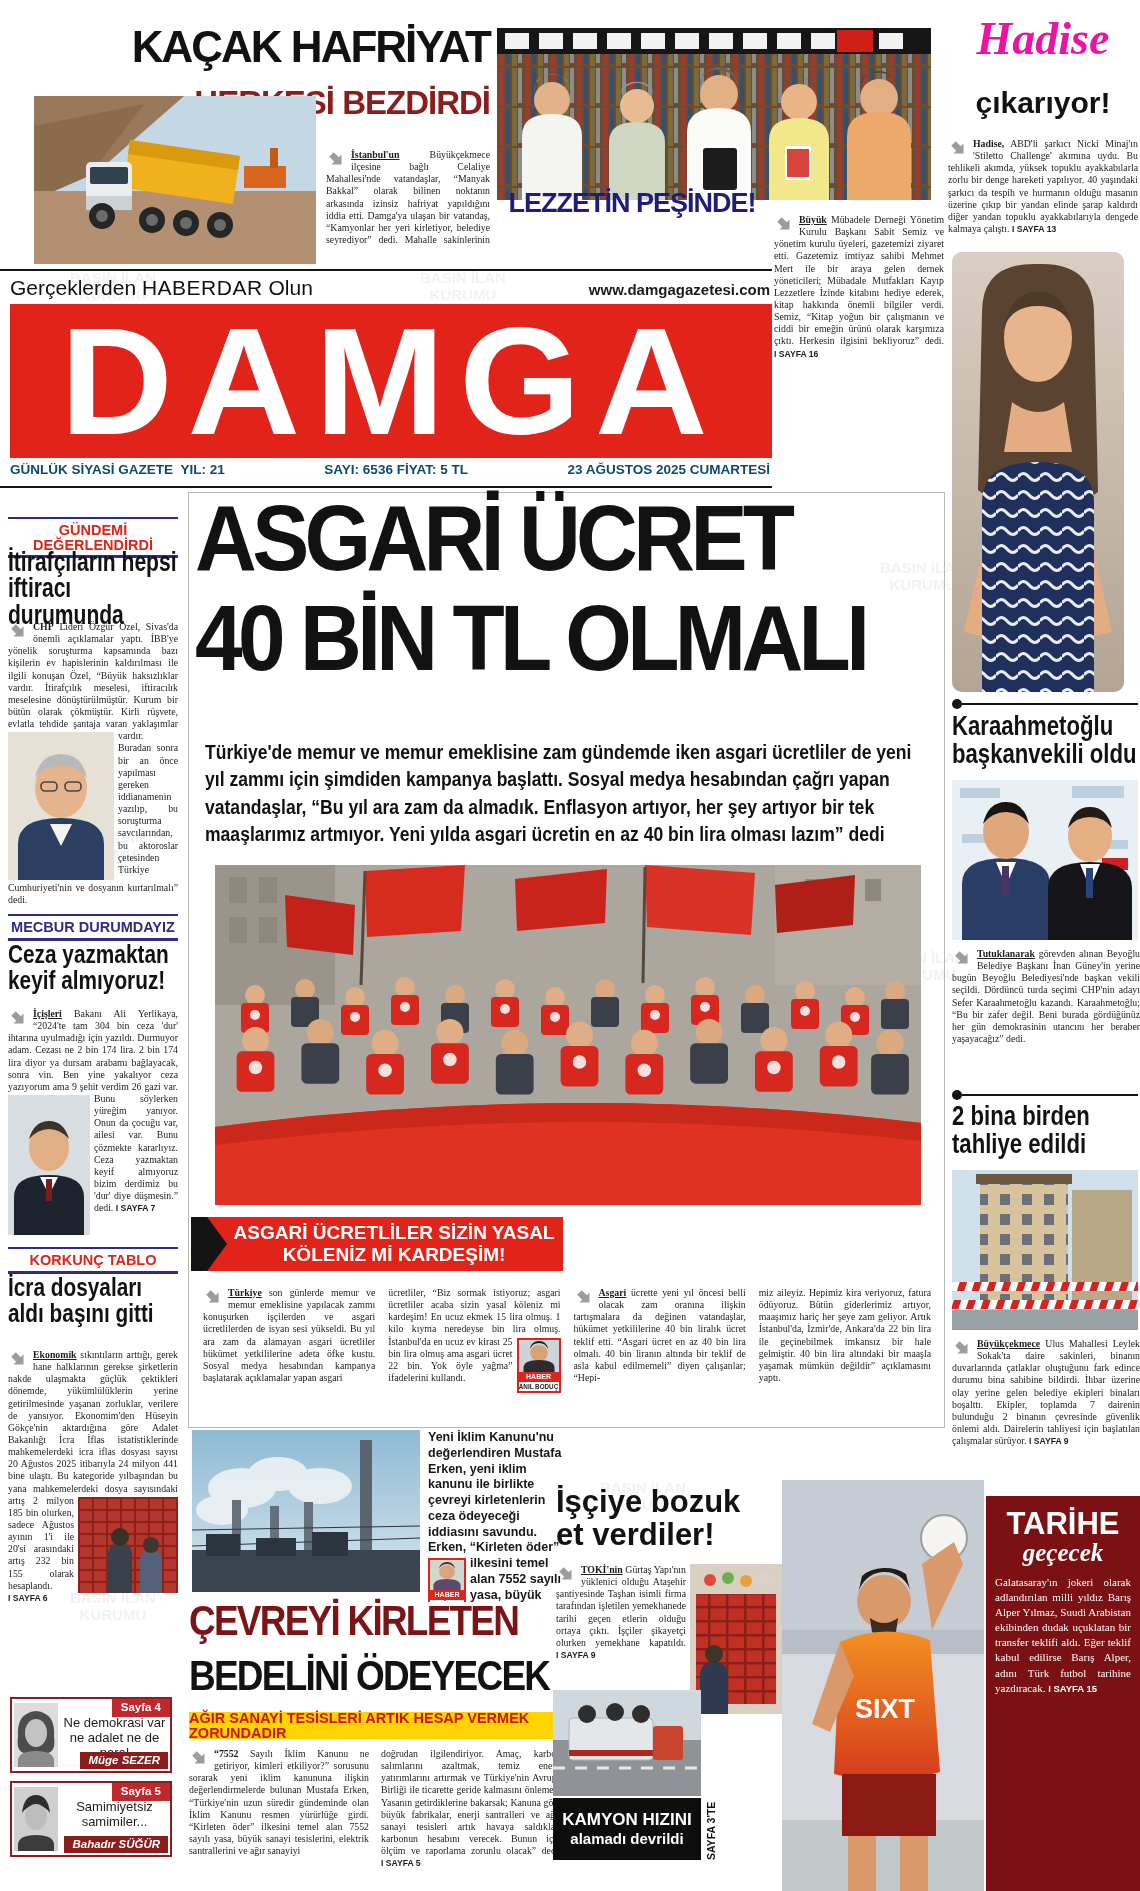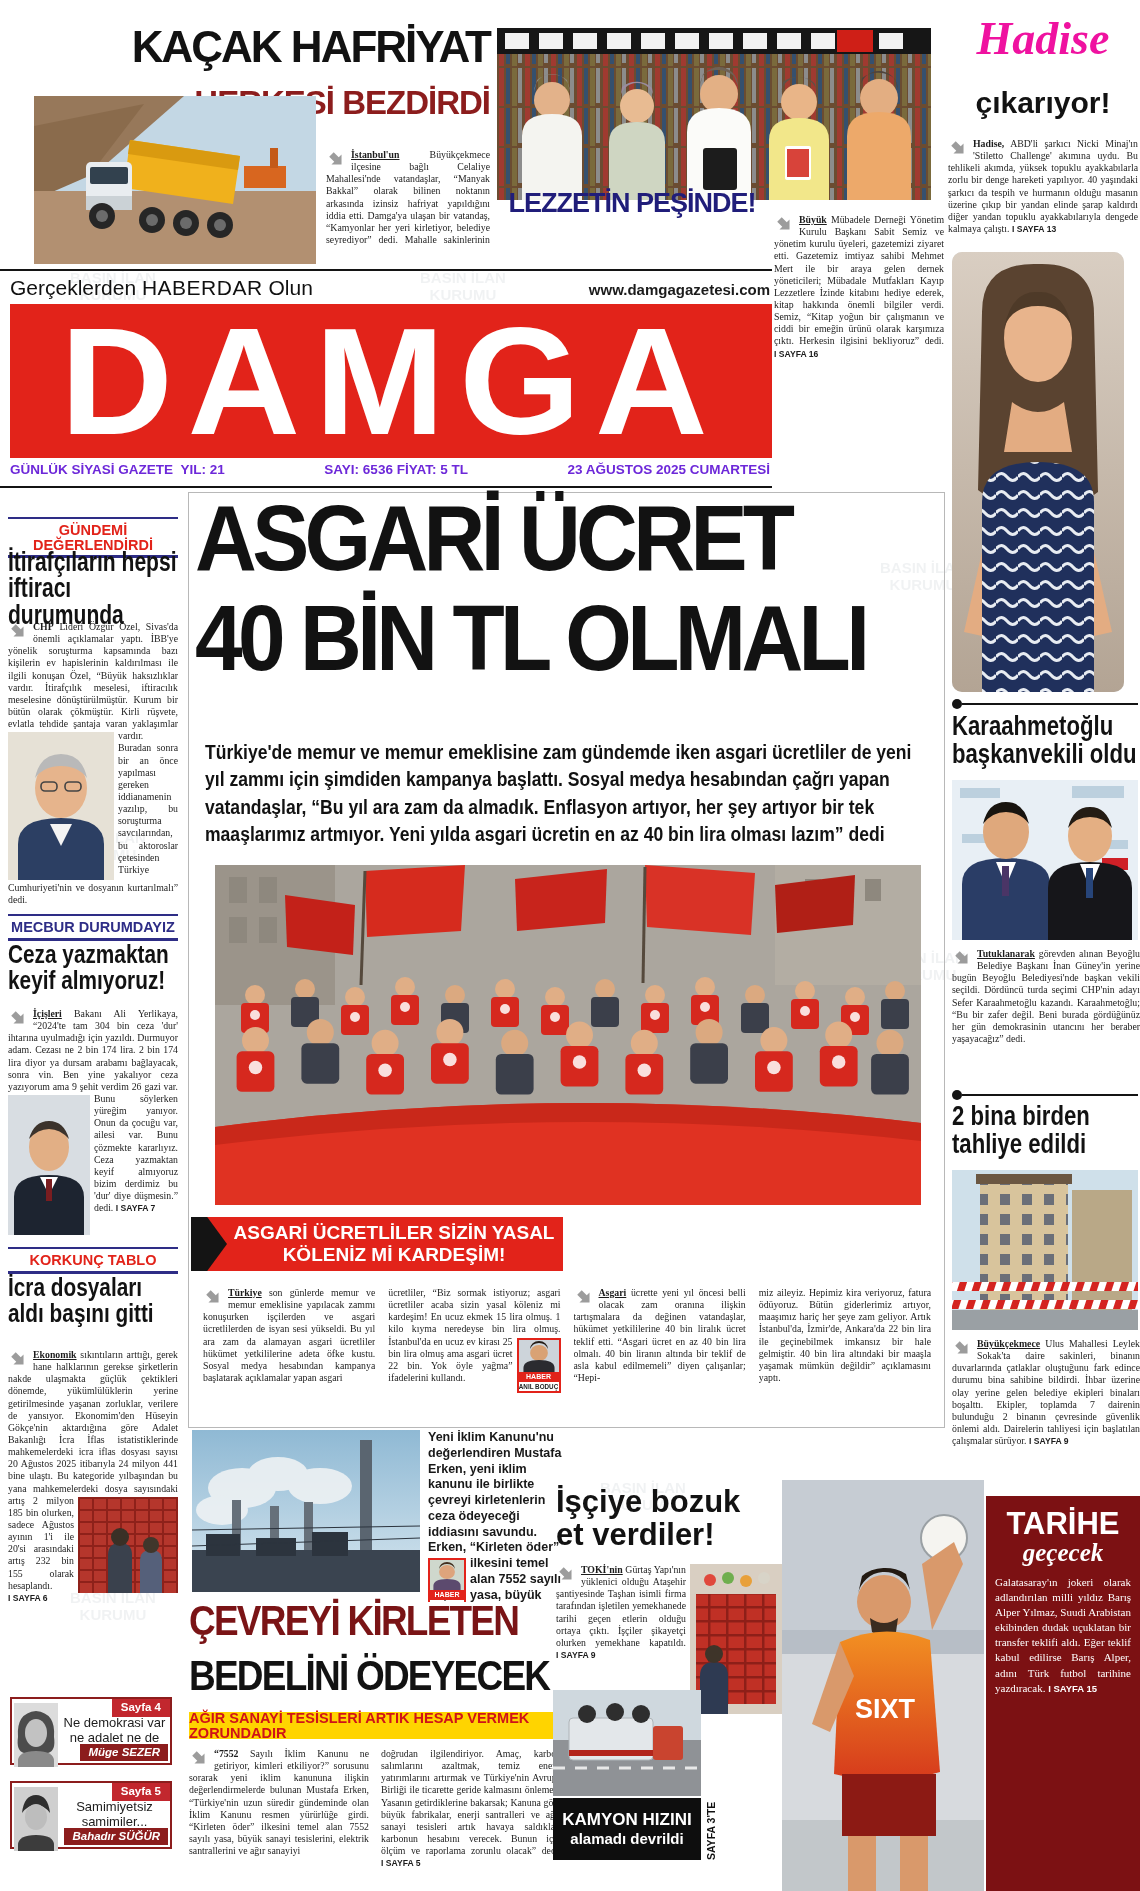--- a/index.html
+++ b/index.html
@@ -20,21 +20,21 @@
   .pref{font-weight:bold;font-family:"Liberation Sans",sans-serif;font-size:8.6px;white-space:nowrap;}
   .arr{float:left;width:21px;height:19px;margin:1px 4px 0 0;}
   
   .lbl{border-top:2px solid #2e2d86;border-bottom:3px solid #2e2d86;padding:4px 0 3px;
        text-align:center;font:bold 14.5px/1 "Liberation Sans",sans-serif;color:#e2231a;}
   .lbl.blue{color:#2e2d86;}
   
   .damga-box{background:#e2231a;display:flex;align-items:center;justify-content:center;overflow:hidden;}
   .damga-box span{color:#fff;font:bold 150px/1 "Liberation Sans",sans-serif;letter-spacing:14px;
        transform:scale(1.04,1.02);white-space:nowrap;}
-  .inforow{display:flex;justify-content:space-between;font:bold 13.5px/1 "Liberation Sans",sans-serif;color:#6d28d9;}
+  .inforow{display:flex;justify-content:space-between;font:bold 13.5px/1 "Liberation Sans",sans-serif;color:#0c4a6e;}
   .inforow .reg{font-weight:bold;}
   
   .hrule{background:#141414;}
   .vrule{background:#a8a8a8;}
   
   .banner{background:#e2231a;color:#fff;font:bold 19px/1.15 "Liberation Sans",sans-serif;
      display:flex;align-items:center;justify-content:center;text-align:center;position:relative;
      padding-left:34px;height:54px;box-sizing:border-box;}
   .banner::before{content:"";position:absolute;left:0;top:0;width:36px;height:100%;background:#141414;
      clip-path:polygon(0 0,45% 0,100% 50%,45% 100%,0 100%);}
@@ -43,21 +43,21 @@
      text-align:center;display:block;}
   .byline .tag{background:#e2231a;color:#fff;font-weight:bold;font-size:7px;line-height:10px;display:block;}
   .byline .nm{font-size:6.3px;font-weight:bold;color:#222;line-height:7.5px;display:block;padding:1px 0;}
   .fr{float:right;margin:2px 0 2px 4px;}
   .fl{float:left;margin:2px 4px 2px 0;}
   
   .sep{display:flex;align-items:center;height:10px;}
   .sep .dot{width:10px;height:10px;border-radius:50%;background:#141414;flex:0 0 auto;}
   .sep .ln{flex:1;height:2px;background:#141414;}
   
-  .cbox{position:absolute;width:162px;height:68px;border:2px solid #8c1d1d;background:#fff;box-sizing:border-box;}
+  .cbox{position:absolute;width:162px;height:76px;border:2px solid #8c1d1d;background:#fff;box-sizing:border-box;}
   .cbox .tab{position:absolute;top:0;right:0;background:#c2272e;color:#fff;
      font:bold 11.5px/1 "Liberation Sans",sans-serif;padding:3px 9px;}
   .cbox .ttl{position:absolute;left:50px;right:3px;top:17px;text-align:center;
      font:13px/1.15 "Liberation Sans",sans-serif;color:#1d1d1d;}
   .cbox .nm{position:absolute;right:2px;bottom:2px;background:#8c1d1d;color:#fff;
      font:bold italic 11.5px/1 "Liberation Sans",sans-serif;padding:3px 8px;}
   .cbox .mug{position:absolute;left:2px;top:4px;width:44px;height:64px;}
   
   .photo{overflow:hidden;background:#ddd;}
   .photo svg{display:block;width:100%;height:100%;}

